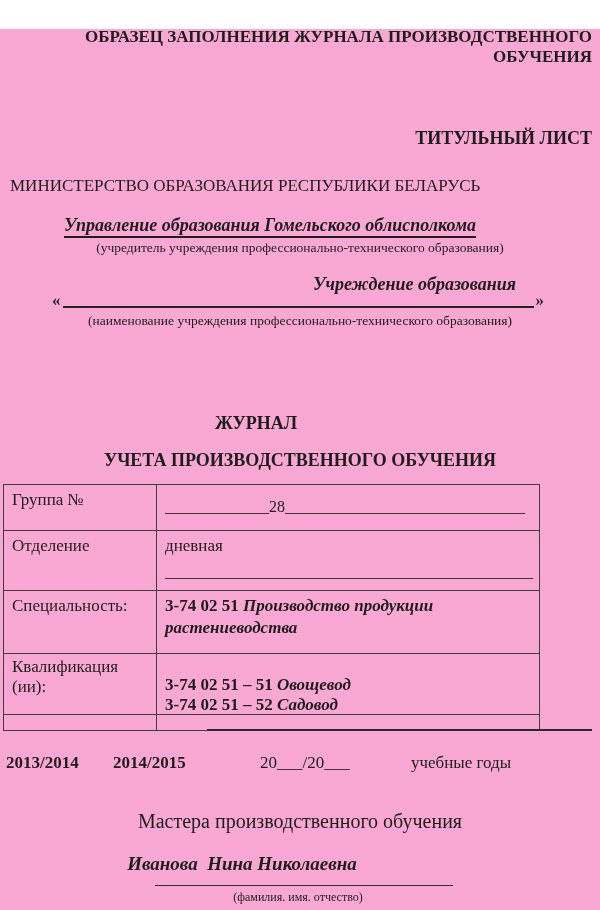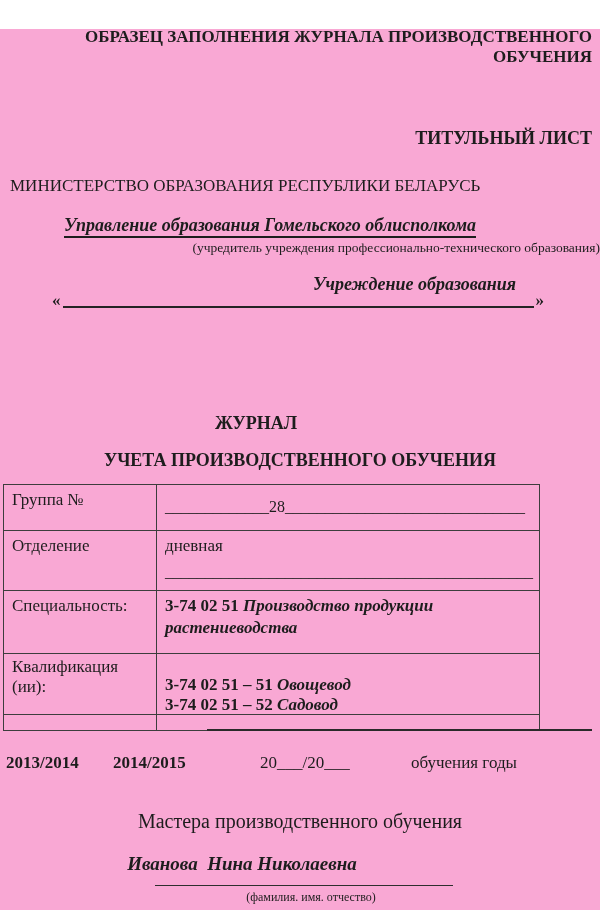--- a/index.html
+++ b/index.html
@@ -32,21 +32,21 @@
   }
   .authority {
     top: 186px; left: 0; width: 540px; text-align: center;
     font-size: 18px;
   }
   .authority .u {
     font-weight: bold; font-style: italic;
     border-bottom: 2px solid #1d1d1d; padding-bottom: 1px;
   }
   .authority-caption {
-    top: 211px; left: 0; width: 600px; text-align: right;
+    top: 211px; left: 0; width: 600px; text-align: center;
     font-size: 13.5px;
   }
   .institution {
     top: 245px; left: 0; width: 516px; text-align: right;
     font-size: 18px;
   }
   .quote-row {
     top: 262px; left: 52px; width: 492px; height: 20px;
     display: flex; align-items: flex-end;
     font-size: 17px; font-weight: bold;
@@ -95,21 +95,21 @@
   .y2 { left: 113px; font-weight: bold; }
   .yb { left: 260px; }
   .yl { left: 411px; }
 
   .masters-title { top: 781px; left: 0; width: 600px; text-align: center; font-size: 20px; }
   .master-name   { top: 824px; left: 0; width: 484px; text-align: center;
                    font-size: 19px; font-weight: bold; font-style: italic; white-space: pre; }
   .sig-line { left: 155px; width: 298px; height: 11px; border-bottom: 1.5px solid #2e2e2e; }
   .sig-line-1 { top: 845px; }
   .sig-line-2 { top: 882px; }
-  .sig-caption { left: 162px; width: 298px; text-align: center; font-size: 12px; }
+  .sig-caption { left: 149px; width: 298px; text-align: center; font-size: 12px; }
   .sig-caption-1 { top: 861px; }
   .sig-caption-2 { top: 898px; }
 </style>
 </head>
 <body>
 
 <div class="page">
 
   <div class="abs doc-title">ОБРАЗЕЦ ЗАПОЛНЕНИЯ ЖУРНАЛА ПРОИЗВОДСТВЕННОГО ОБУЧЕНИЯ</div>
 
@@ -124,20 +124,21 @@
 
   <div class="abs institution">
     <span class="bi">Учреждение образования</span>
   </div>
 
   <div class="abs quote-row">
     <span>«</span>
     <span class="fill-line"></span>
     <span>»</span>
   </div>
+  <div class="abs institution-caption">(наименование учреждения профессионально-технического образования)</div>
 
   <div class="abs journal-1">ЖУРНАЛ</div>
   <div class="abs journal-2">УЧЕТА ПРОИЗВОДСТВЕННОГО ОБУЧЕНИЯ</div>
 
   <table class="form">
     <tbody>
         <tr class="r1">
       <td class="lbl">Группа №</td>
       <td class="val">
         <span class="filltext">_____________28______________________________</span>
@@ -175,21 +176,21 @@
       <td class="val"></td>
     </tr>
   </tbody>
     </table>
 
   <div class="abs after-table-line"></div>
 
   <div class="abs years y1">2013/2014</div>
   <div class="abs years y2">2014/2015</div>
   <div class="abs years yb">20___/20___</div>
-  <div class="abs years yl">обучения годы</div>
+  <div class="abs years yl">учебные годы</div>
 
   <div class="abs masters-title">Мастера производственного обучения</div>
   <div class="abs master-name">Иванова  Нина Николаевна</div>
 
   <div class="abs sig-line sig-line-1"></div>
   <div class="abs sig-caption sig-caption-1">(фамилия. имя. отчество)</div>
 
   <div class="abs sig-line sig-line-2"></div>
   <div class="abs sig-caption sig-caption-2">(фамилия. имя. отчество)</div>
 

